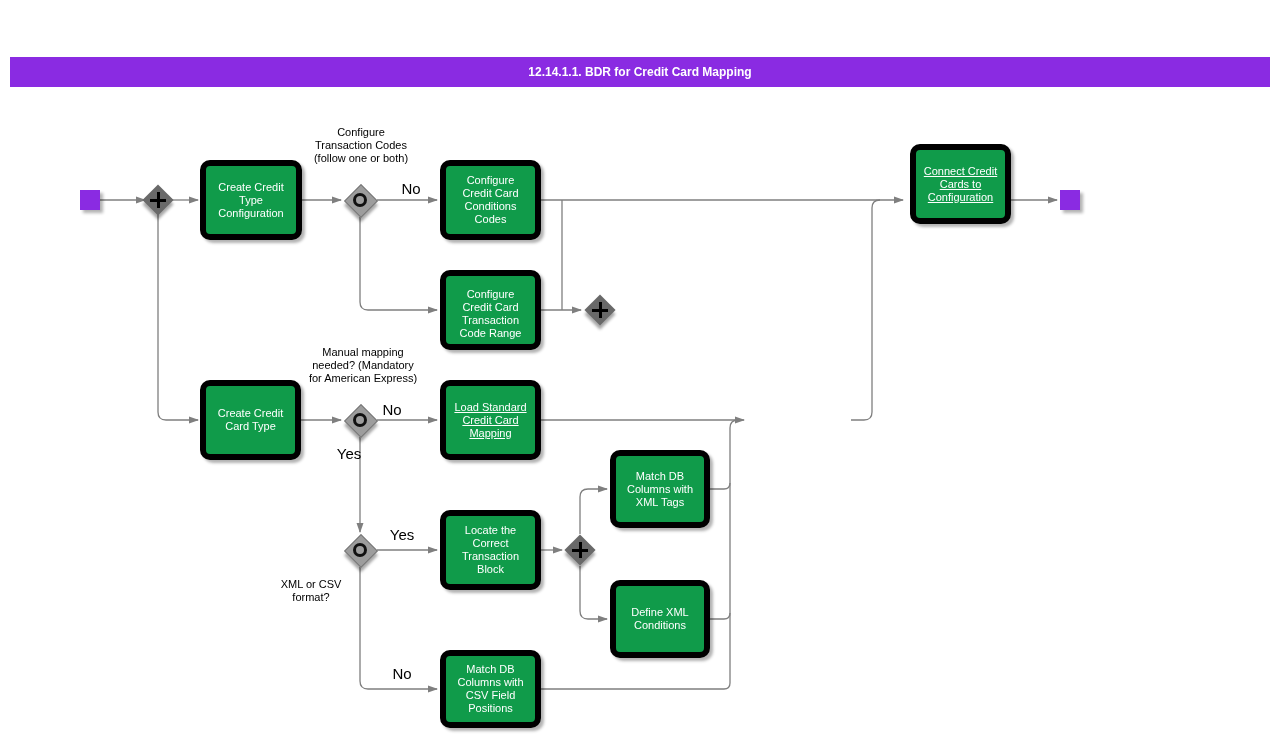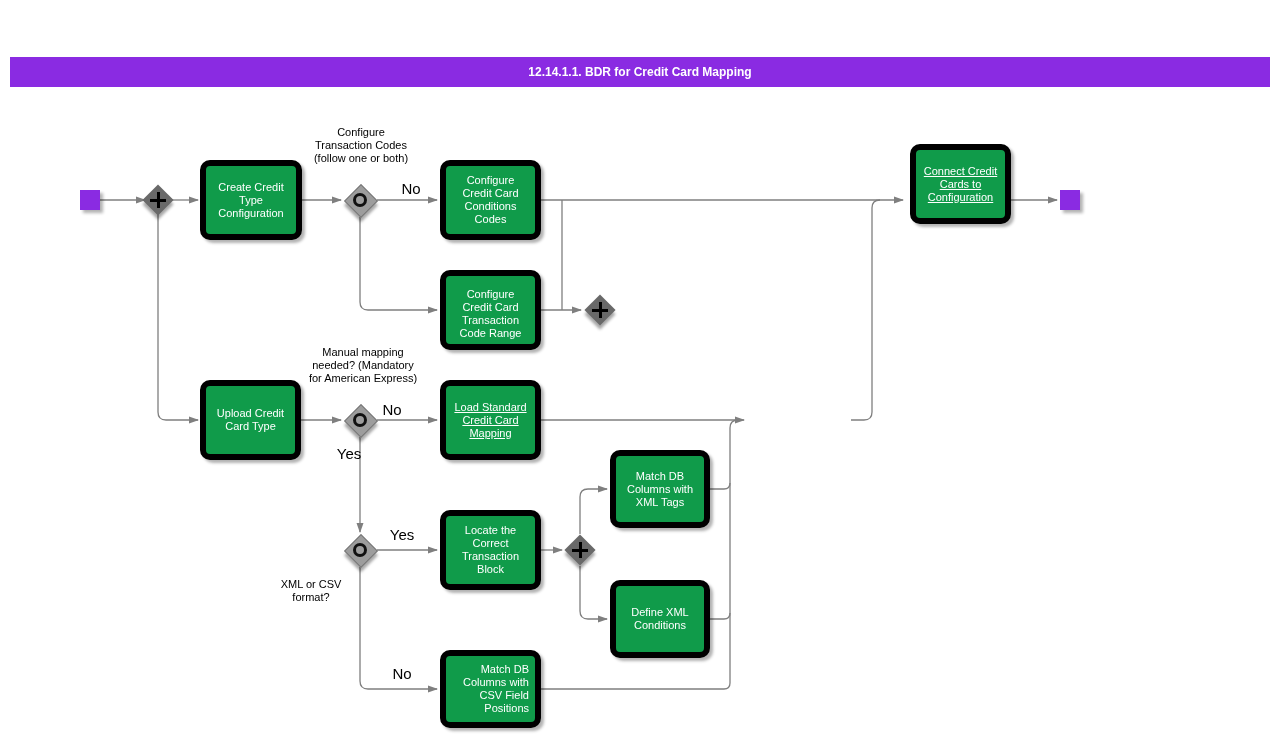--- a/index.html
+++ b/index.html
@@ -157,35 +157,35 @@
   <div class="activity" style="left:440px;top:160px;width:101px;height:80px;">
     <span>Configure Credit Card Conditions Codes</span>
   </div>
   <div class="activity" style="left:440px;top:270px;width:101px;height:80px;align-items:flex-end;">
     <span>Configure Credit Card Transaction Code Range</span>
   </div>
   <div class="activity" style="left:910px;top:144px;width:101px;height:80px;text-decoration:underline;">
     <span>Connect Credit Cards to Configuration</span>
   </div>
   <div class="activity" style="left:200px;top:380px;width:101px;height:80px;">
-    <span>Upload Credit Card Type</span>
+    <span>Create Credit Card Type</span>
   </div>
   <div class="activity" style="left:440px;top:380px;width:101px;height:80px;text-decoration:underline;">
     <span>Load Standard Credit Card Mapping</span>
   </div>
   <div class="activity" style="left:440px;top:510px;width:101px;height:80px;">
     <span>Locate the Correct Transaction Block</span>
   </div>
   <div class="activity" style="left:610px;top:580px;width:100px;height:78px;">
     <span>Define XML Conditions</span>
   </div>
   <div class="activity" style="left:610px;top:450px;width:100px;height:78px;">
     <span>Match DB Columns with XML Tags</span>
   </div>
-  <div class="activity" style="left:440px;top:650px;width:101px;height:78px;text-align:right;">
+  <div class="activity" style="left:440px;top:650px;width:101px;height:78px;">
     <span>Match DB Columns with CSV Field Positions</span>
   </div>
 
   <div class="note" style="left:313px;top:126px;width:96px;">Configure Transaction Codes (follow one or both)</div>
   <div class="note" style="left:307px;top:346px;width:112px;">Manual mapping needed? (Mandatory for American Express)</div>
   <div class="note" style="left:269px;top:530px;width:84px;margin-top:48px;">XML or CSV format?</div>
 
   <div class="branch-label" style="left:400px;top:183px;width:22px;">No</div>
   <div class="branch-label" style="left:381px;top:404px;width:22px;">No</div>
   <div class="branch-label" style="left:336px;top:448px;width:26px;">Yes</div>

